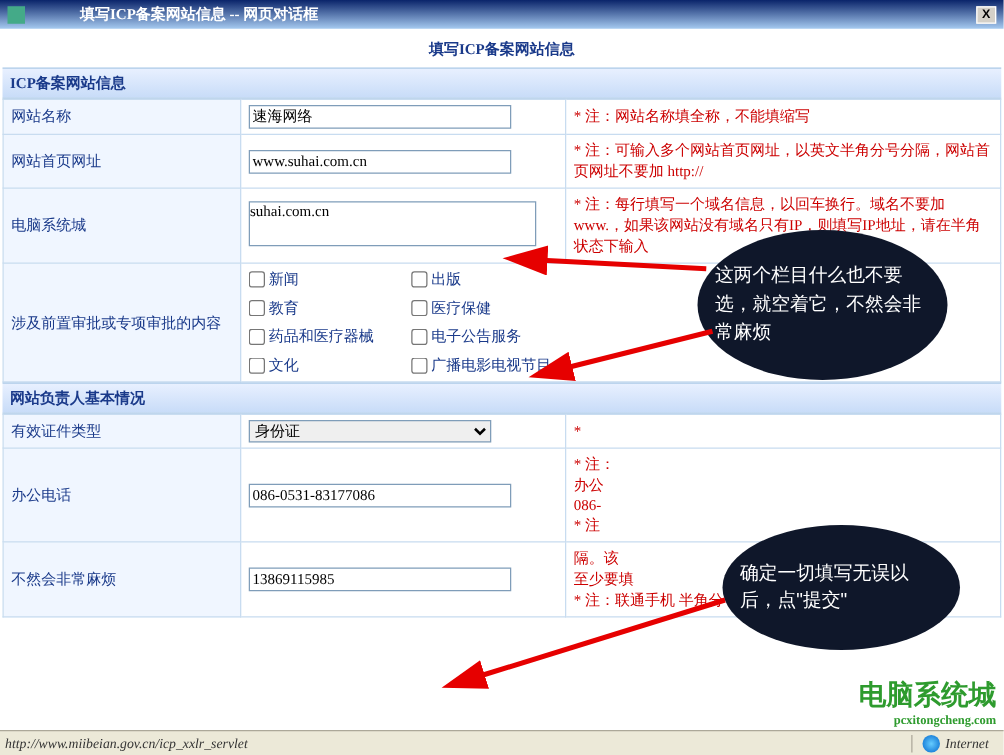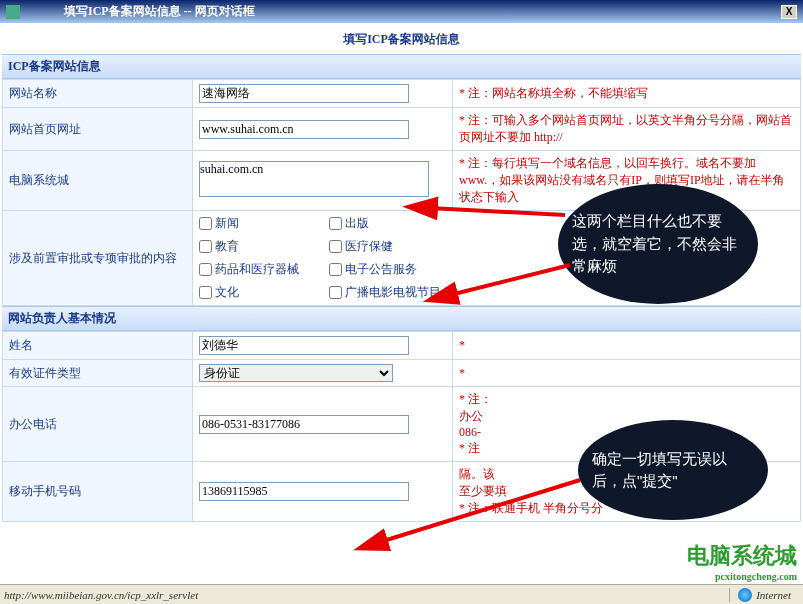--- a/index.html
+++ b/index.html
@@ -112,40 +112,35 @@
               </div>
             </div>
       </td>
     </tr>
   </tbody>
     </table>
 
   <div class="section-header">网站负责人基本情况</div>
   <table class="form">
     <tbody>
-        <tr>
-      <td class="label">姓名</td>
-      <td class="input"><input type="text" value="刘德华" style=""></td>
-      <td class="note"><span class="star">*</span></td>
-    </tr>
     <tr>
       <td class="label">有效证件类型</td>
       <td class="input"><select><option>身份证</option></select></td>
       <td class="note"><span class="star">*</span></td>
     </tr>
     <tr>
       <td class="label">办公电话</td>
       <td class="input"><input type="text" value="086-0531-83177086" style=""></td>
       <td class="note" style="white-space:pre-line"><span class="star">* 注：
 办公
 086-
 * 注</span></td>
     </tr>
     <tr>
-      <td class="label">移动手机号码</td>
+      <td class="label">不然会非常麻烦</td>
       <td class="input"><input type="text" value="13869115985" style=""></td>
       <td class="note" style="white-space:pre-line"><span class="star">隔。该
 至少要填
 * 注：联通手机                       半角分号分</span></td>
     </tr>
   </tbody>
     </table>
 
   <div class="button-row">
     

